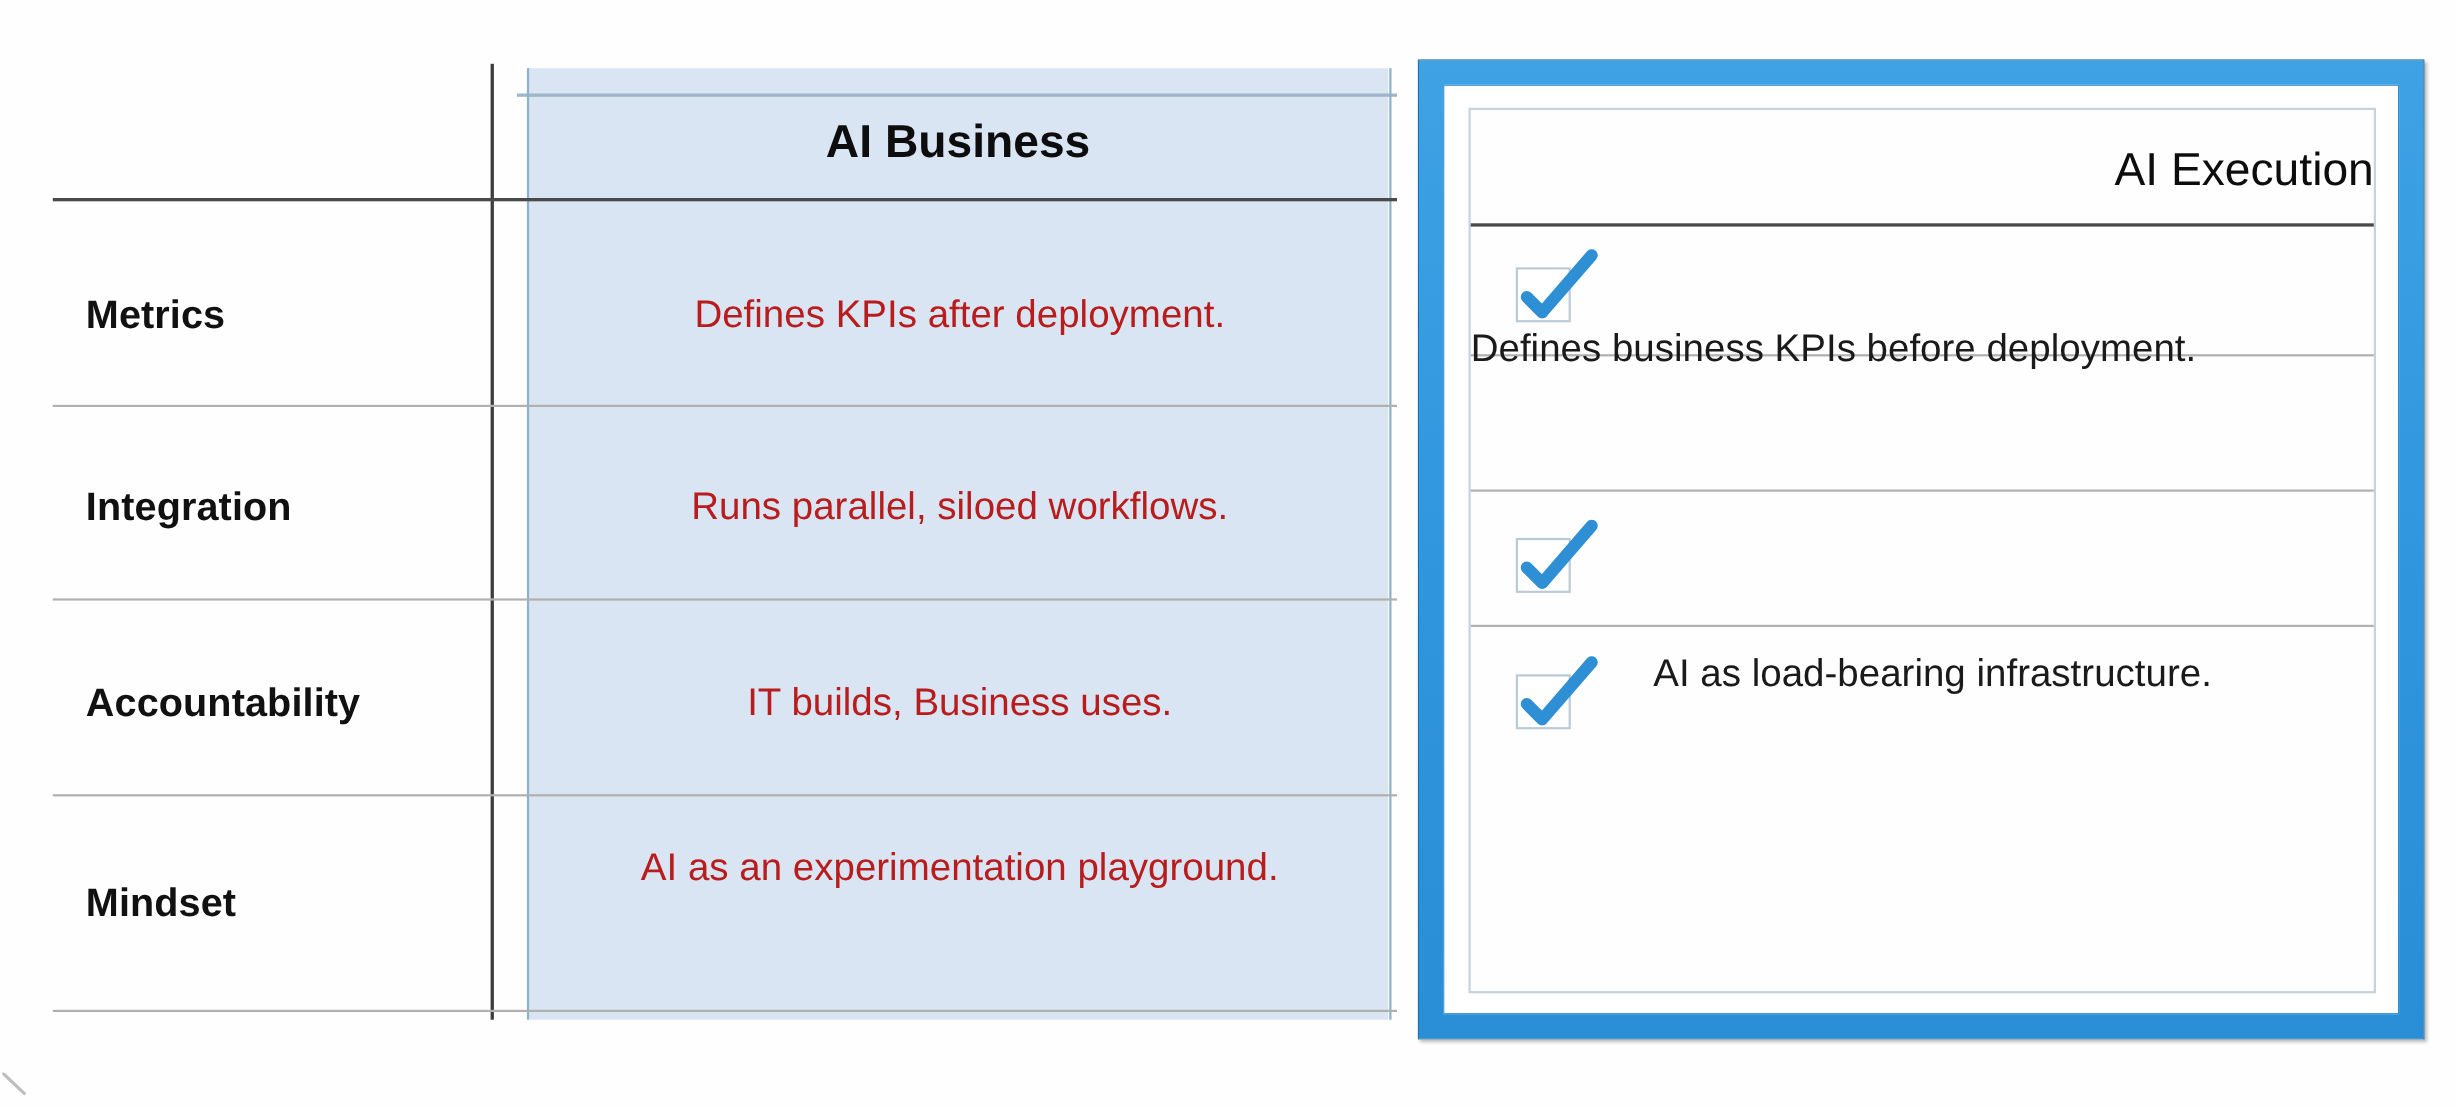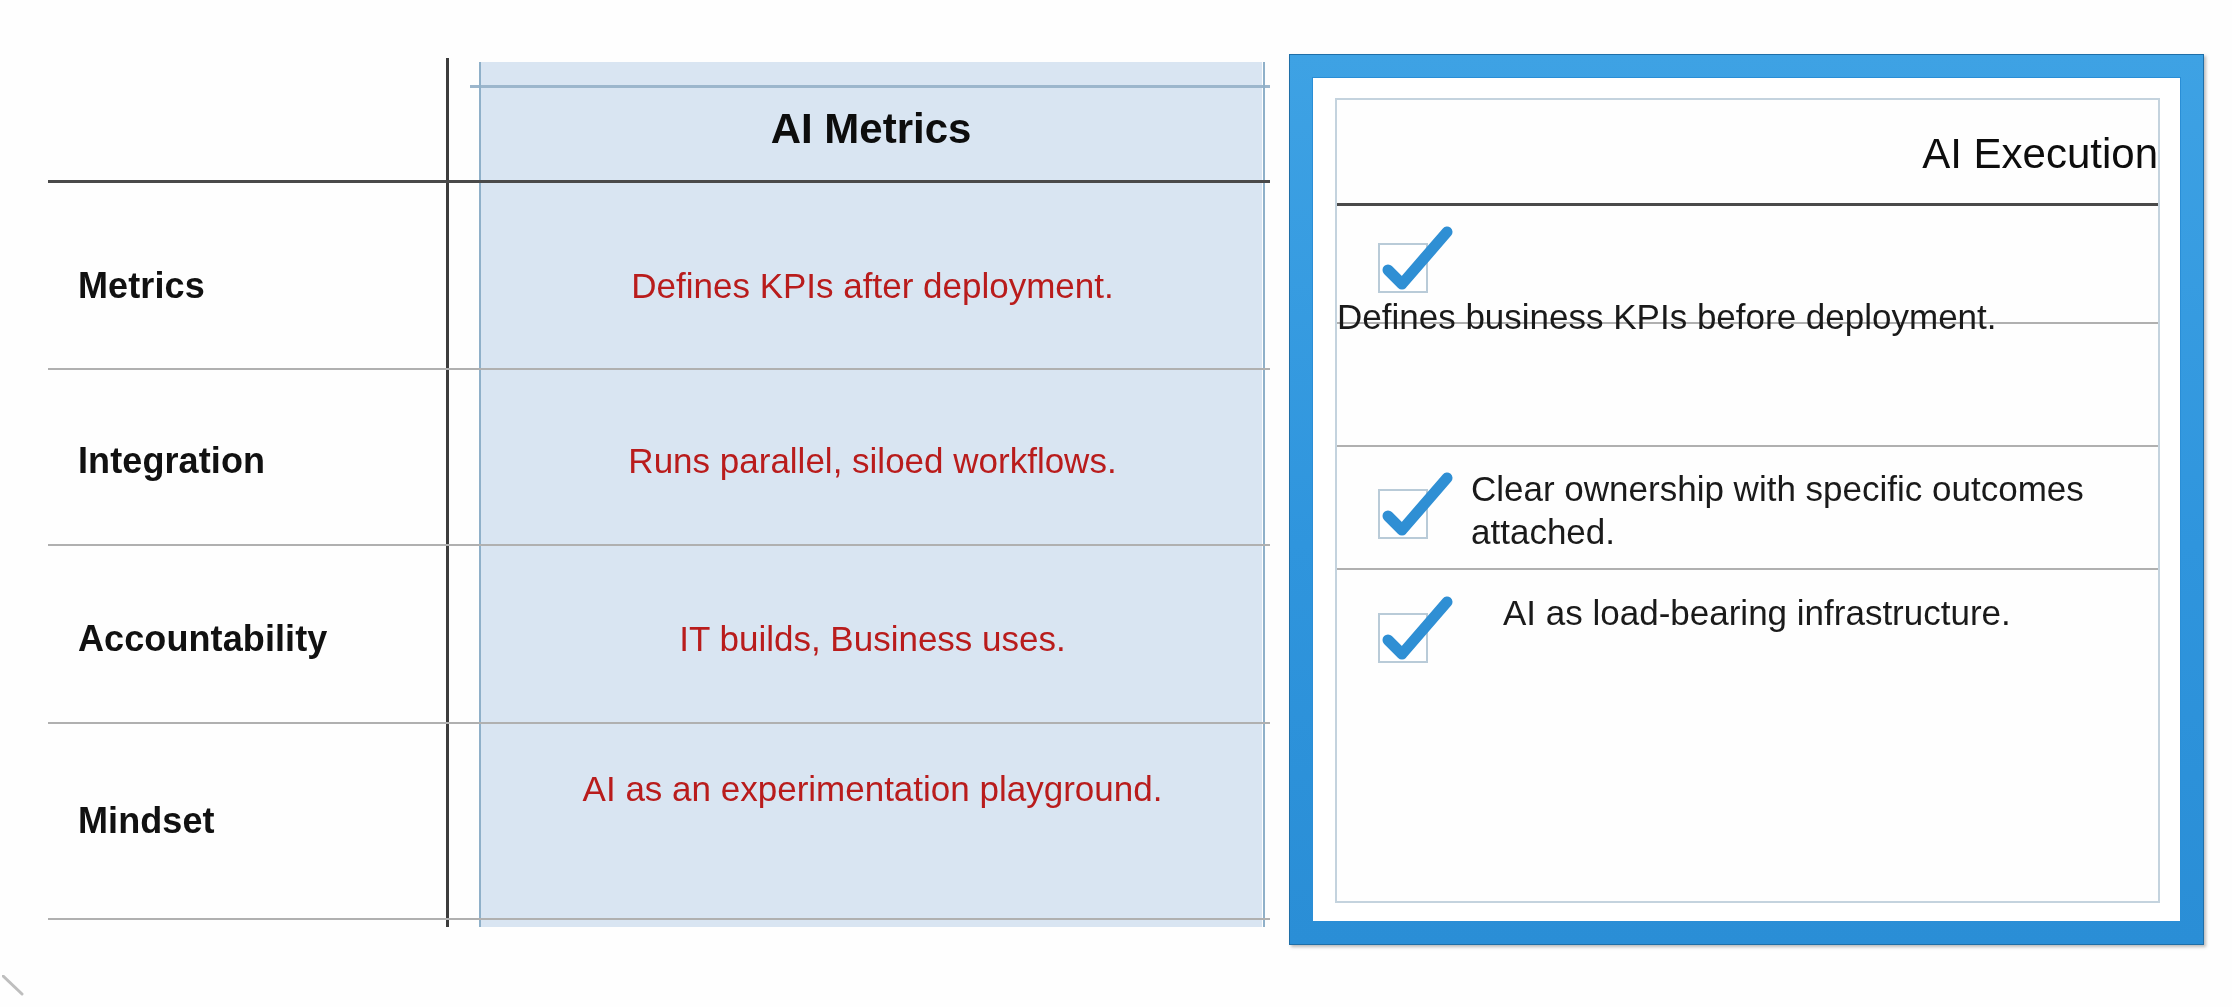--- a/index.html
+++ b/index.html
@@ -224,21 +224,21 @@
     <div class="adoption-vline-left"></div>
     <div class="adoption-vline-right"></div>
     <div class="label-divider"></div>
 
     <div class="hrule strong" style="top:180px;"></div>
     <div class="hrule" style="top:368px;"></div>
     <div class="hrule" style="top:544px;"></div>
     <div class="hrule" style="top:722px;"></div>
     <div class="hrule" style="top:918px;"></div>
 
-    <div class="col-header" id="adoption-header">AI Metrics</div>
+    <div class="col-header" id="adoption-header">AI Business</div>
 
     <div class="row-label" style="top:265px;">Metrics</div>
     <div class="row-label" style="top:440px;">Integration</div>
     <div class="row-label" style="top:618px;">Accountability</div>
     <div class="row-label" style="top:800px;">Mindset</div>
 
     <div class="adoption-cell" style="top:265px;">Defines KPIs after deployment.</div>
     <div class="adoption-cell" style="top:440px;">Runs parallel, siloed workflows.</div>
     <div class="adoption-cell" style="top:768px;">AI as an experimentation playground.</div>
     <div class="adoption-cell" style="top:618px;">IT builds, Business uses.</div>
@@ -266,21 +266,20 @@
         </div>
 
 
         <div class="exec-row" style="top:368px;">
           <div class="check-wrap">
             <svg width="96" height="72" viewBox="0 0 96 72">
               <rect x="4" y="18" width="48" height="48" fill="#ffffff" stroke="#b9cbd8" stroke-width="2"></rect>
               <path d="M13 44 L27 58 L72 6" fill="none" stroke="#2f8fd4" stroke-width="11" stroke-linecap="round" stroke-linejoin="round"></path>
             </svg>
           </div>
-          <div class="exec-text">Clear ownership with specific outcomes attached.</div>
         </div>
 
         <div class="exec-row" style="top:492px;gap:32px;">
           <div class="check-wrap">
             <svg width="96" height="72" viewBox="0 0 96 72">
               <rect x="4" y="18" width="48" height="48" fill="#ffffff" stroke="#b9cbd8" stroke-width="2"></rect>
               <path d="M13 44 L27 58 L72 6" fill="none" stroke="#2f8fd4" stroke-width="11" stroke-linecap="round" stroke-linejoin="round"></path>
             </svg>
           </div>
           <div class="exec-text">AI as load-bearing infrastructure.</div>

